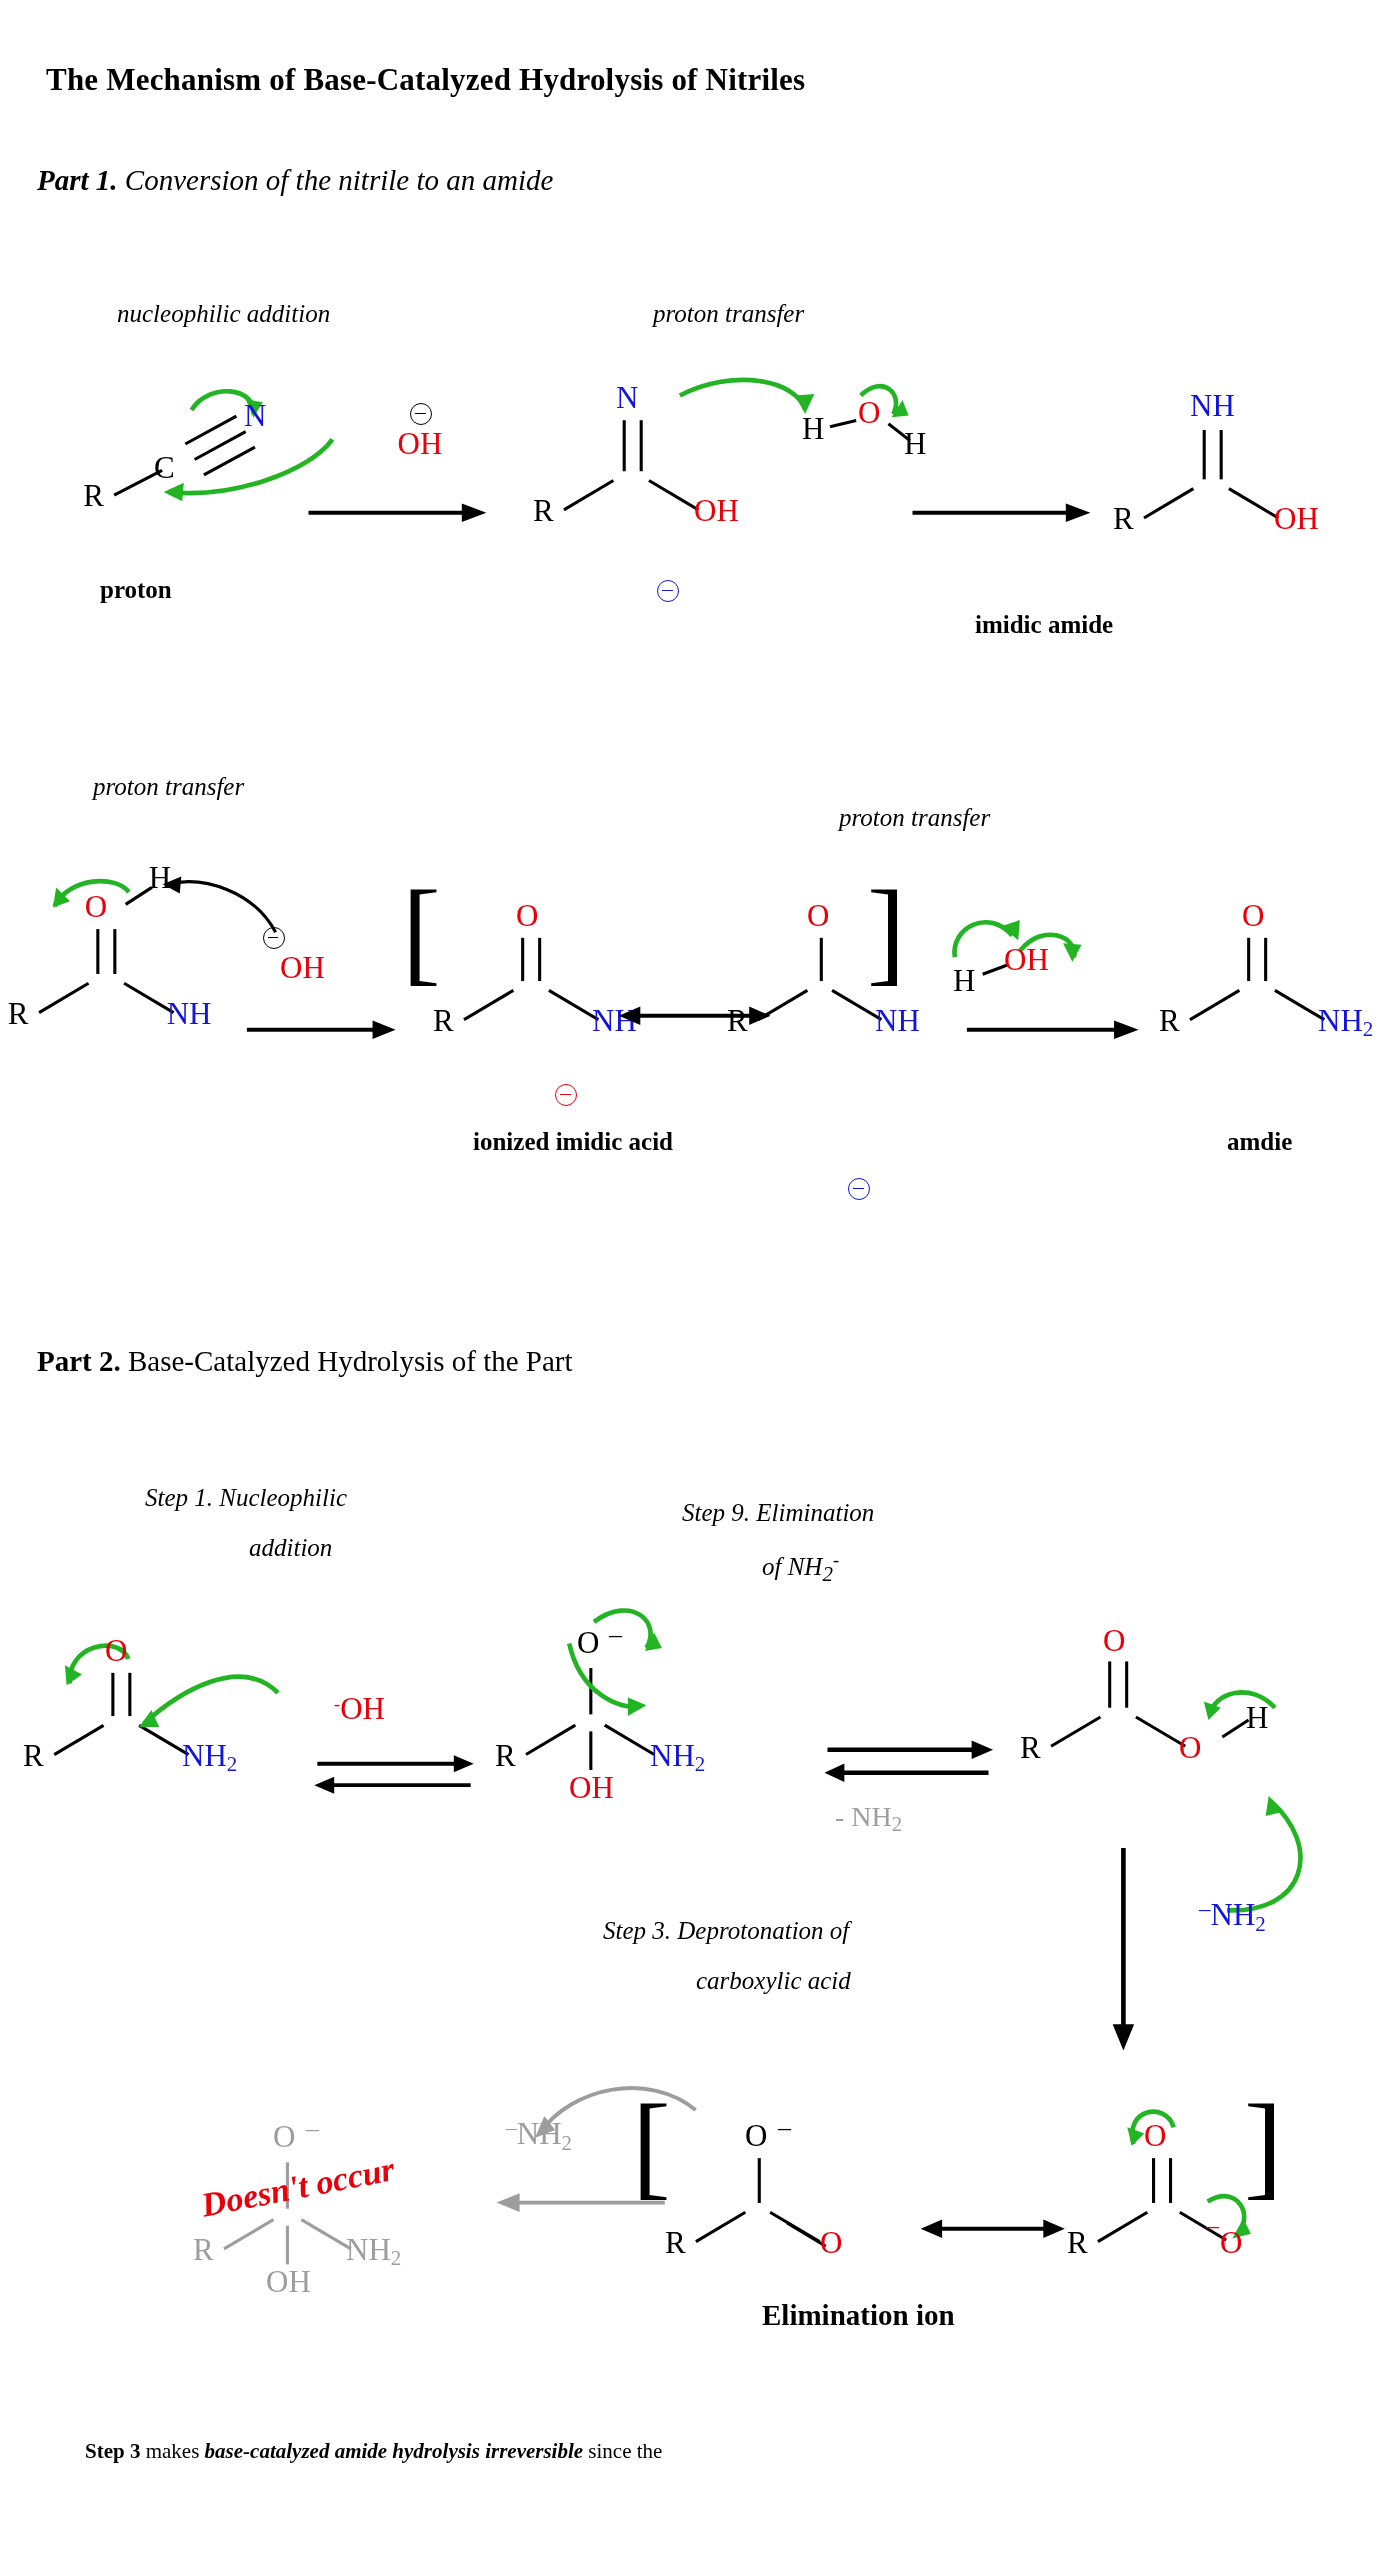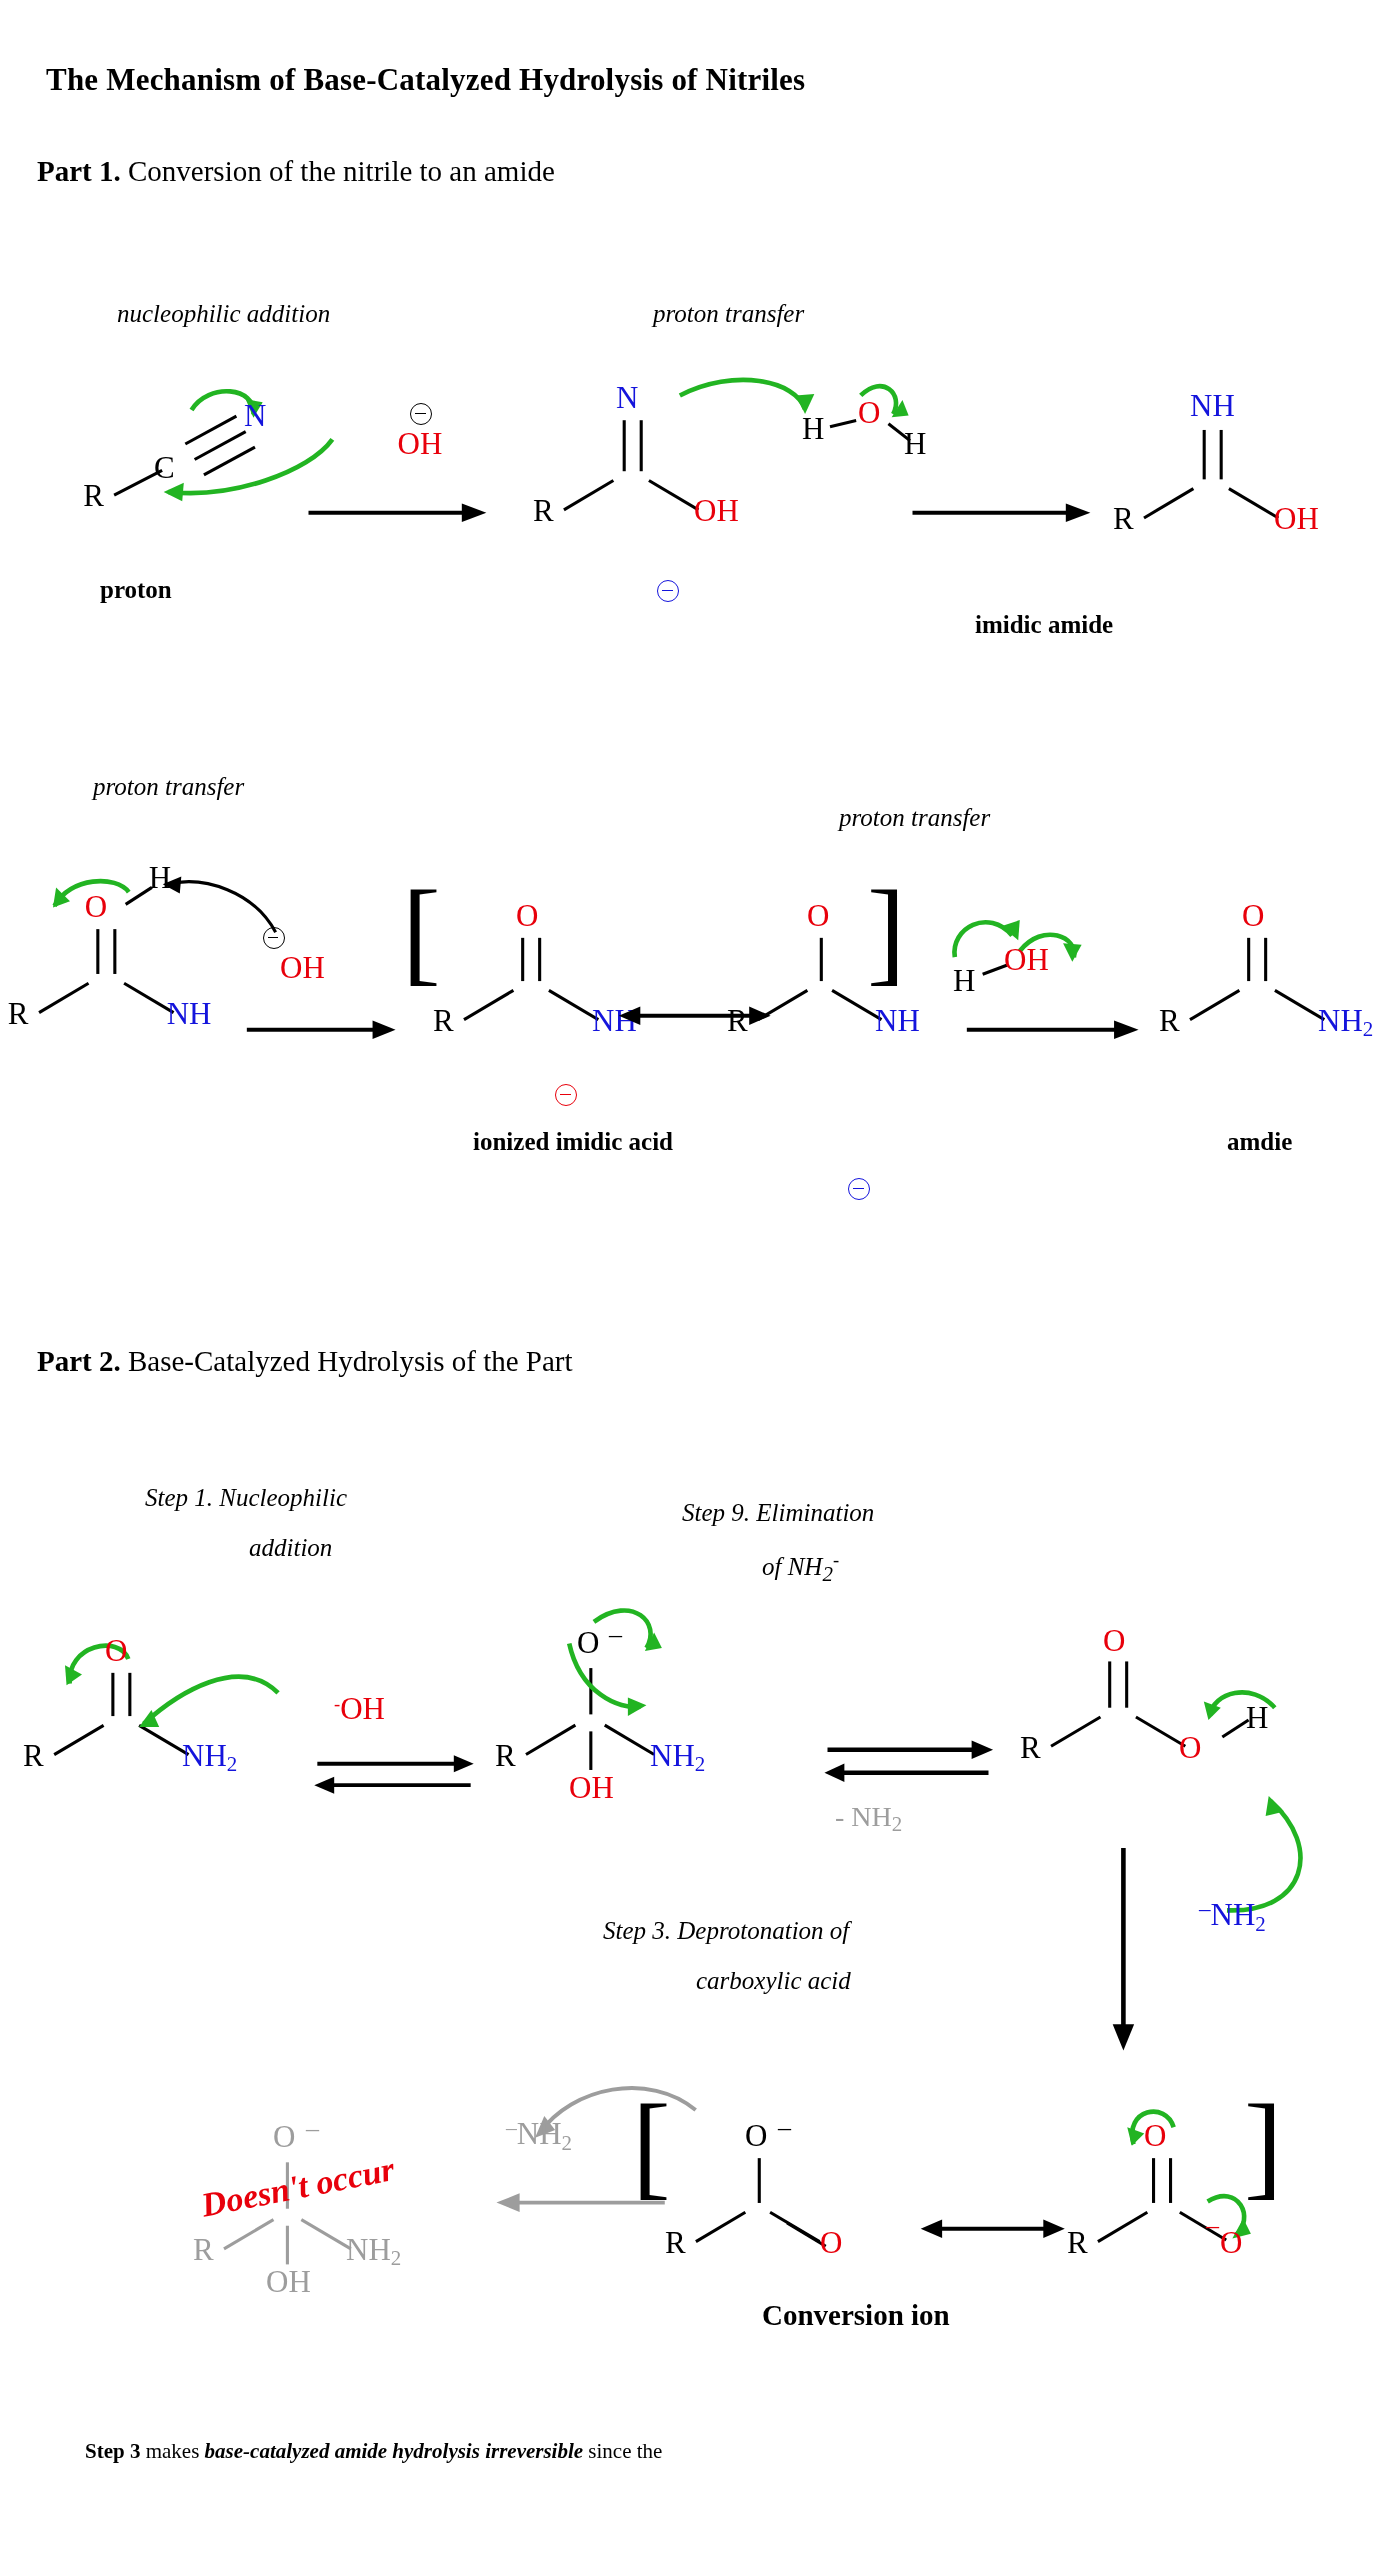--- a/index.html
+++ b/index.html
@@ -41,21 +41,21 @@
     font-family:"Liberation Serif",serif;font-weight:bold;font-style:italic;
     color:#e8000b;font-size:34px;transform:rotate(-11deg);transform-origin:left center;
     white-space:nowrap;
   }
 </style>
 </head>
 <body>
 
 <div class="abs ttl" style="left:46px;top:62px;">The Mechanism of Base-Catalyzed Hydrolysis of Nitriles</div>
 
-<div class="abs parthead" style="left:37px;top:155px;">
+<div class="abs parthead" style="left:37px;top:164px;font-style:italic;">
   <b>Part 1.</b><span> Conversion of the nitrile to an amide</span>
 </div>
 
 <div class="abs ital" style="left:117px;top:300px;">nucleophilic addition</div>
 <div class="abs ital" style="left:653px;top:300px;">proton transfer</div>
 
 <div class="abs" style="left:77px;top:379px;width:325px;height:178px;">
   <svg width="325" height="178" viewBox="0 0 420 230">
     <line x1="48" y1="150" x2="110" y2="118" stroke="#000" stroke-width="4"></line>
 
@@ -369,21 +369,21 @@
     <polygon points="84,76 78,52 100,60" fill="#22b422"></polygon>
     <path d="M182 148 C 222 124, 244 170, 218 192" fill="none" stroke="#22b422" stroke-width="6"></path>
     <polygon points="214,196 228,170 238,190" fill="#22b422"></polygon>
   </svg>
   <div class="abs atom" style="left:0px;top:138px;">R</div>
   <div class="abs atom red" style="left:77px;top:31px;">O</div>
   <div class="abs atom red" style="left:153px;top:138px;">O</div>
   <span class="sup abs red" style="left:139px;top:124px;font-size:26px;">–</span>
 </div>
 
-<div class="abs lbl-bold" style="left:762px;top:2299px;font-size:29px;">Conversion ion</div>
+<div class="abs lbl-bold" style="left:762px;top:2299px;font-size:29px;">Elimination ion</div>
 
 <div class="abs" style="left:464px;top:2079px;width:278px;height:170px;">
   <svg width="278" height="170" viewBox="0 0 360 220">
     <path d="M300 40 C 240 -10, 140 10, 98 70" fill="none" stroke="#9d9d9d" stroke-width="5"></path>
     <polygon points="92,76 104,48 118,66" fill="#9d9d9d"></polygon>
     <line x1="260" y1="160" x2="66" y2="160" stroke="#9d9d9d" stroke-width="5"></line>
     <polygon points="42,160 72,148 72,172" fill="#9d9d9d"></polygon>
   </svg>
   <div class="abs atom grey" style="left:42px;top:37px;"><span class="sup" style="font-size:21.6px;">–</span><span>NH</span><span class="sub">2</span></div>
 </div>

